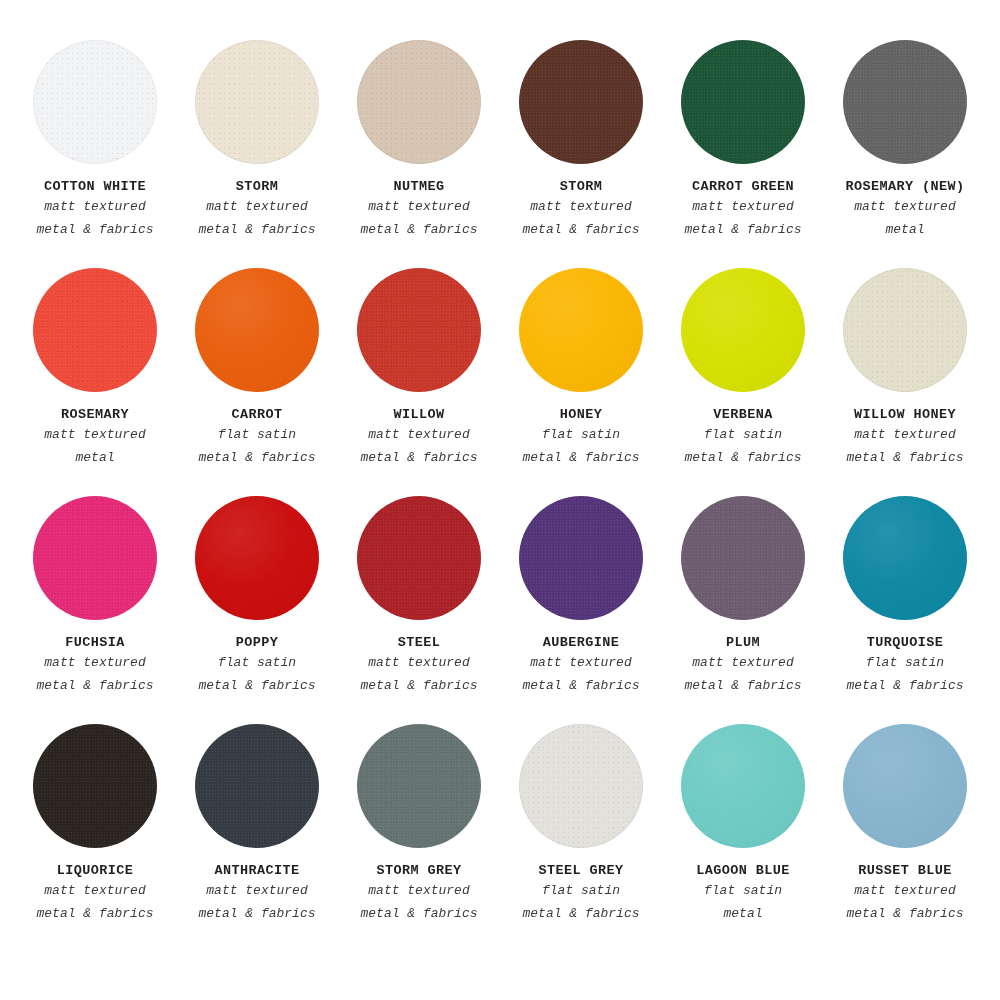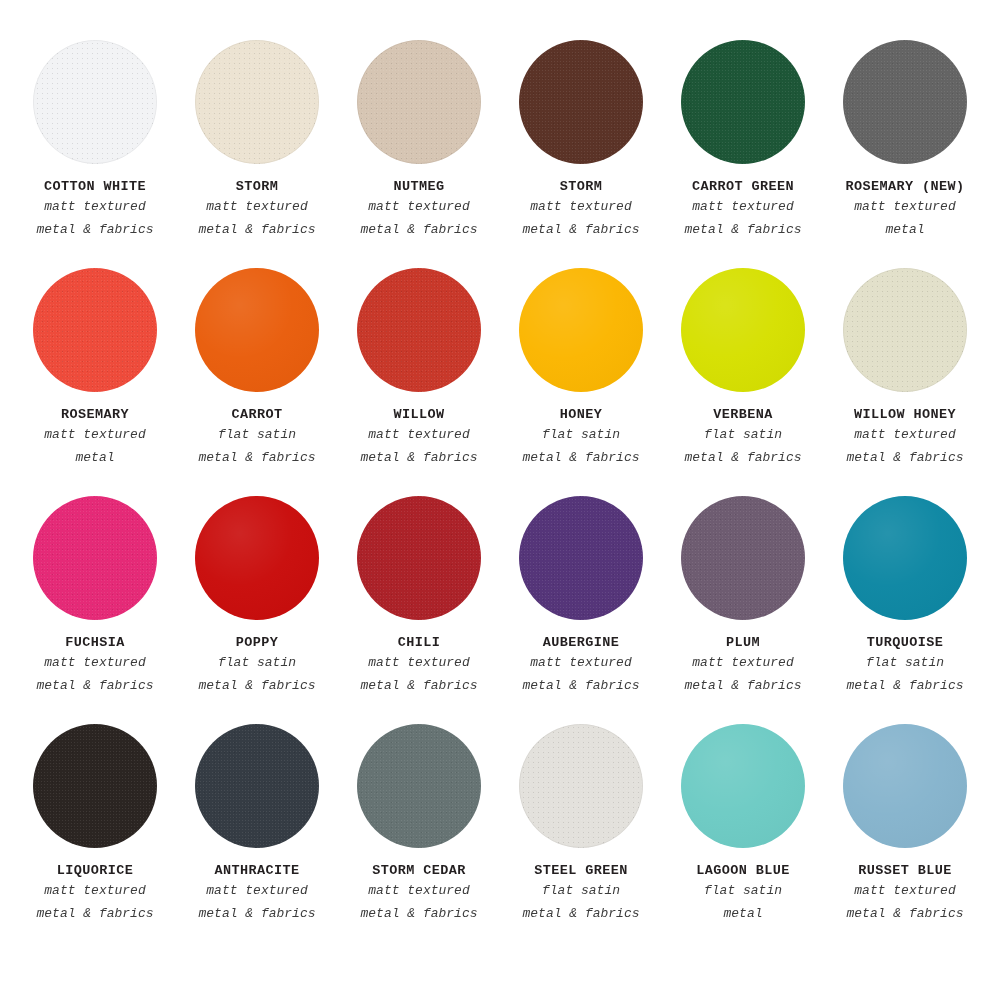--- a/index.html
+++ b/index.html
@@ -260,21 +260,21 @@
           <div class="swatch-name">POPPY</div>
           <div class="swatch-finish">flat satin</div>
           <div class="swatch-materials">metal &amp; fabrics</div>
         </div>
       </div>
       <div class="swatch-cell">
         <div class="swatch-disc-wrap">
           <div class="swatch-disc matt" style="background: rgb(172, 34, 41);"></div>
         </div>
         <div class="swatch-caption">
-          <div class="swatch-name">CHILI</div>
+          <div class="swatch-name">STEEL</div>
           <div class="swatch-finish">matt textured</div>
           <div class="swatch-materials">metal &amp; fabrics</div>
         </div>
       </div>
       <div class="swatch-cell">
         <div class="swatch-disc-wrap">
           <div class="swatch-disc matt" style="background: rgb(85, 53, 121);"></div>
         </div>
         <div class="swatch-caption">
           <div class="swatch-name">AUBERGINE</div>
@@ -322,31 +322,31 @@
           <div class="swatch-name">ANTHRACITE</div>
           <div class="swatch-finish">matt textured</div>
           <div class="swatch-materials">metal &amp; fabrics</div>
         </div>
       </div>
       <div class="swatch-cell">
         <div class="swatch-disc-wrap">
           <div class="swatch-disc matt" style="background: rgb(102, 115, 115);"></div>
         </div>
         <div class="swatch-caption">
-          <div class="swatch-name">STORM CEDAR</div>
+          <div class="swatch-name">STORM GREY</div>
           <div class="swatch-finish">matt textured</div>
           <div class="swatch-materials">metal &amp; fabrics</div>
         </div>
       </div>
       <div class="swatch-cell">
         <div class="swatch-disc-wrap">
           <div class="swatch-disc matt light-edge" style="background: rgb(227, 225, 220);"></div>
         </div>
         <div class="swatch-caption">
-          <div class="swatch-name">STEEL GREEN</div>
+          <div class="swatch-name">STEEL GREY</div>
           <div class="swatch-finish">flat satin</div>
           <div class="swatch-materials">metal &amp; fabrics</div>
         </div>
       </div>
       <div class="swatch-cell">
         <div class="swatch-disc-wrap">
           <div class="swatch-disc satin" style="background: rgb(109, 203, 196);"></div>
         </div>
         <div class="swatch-caption">
           <div class="swatch-name">LAGOON BLUE</div>

